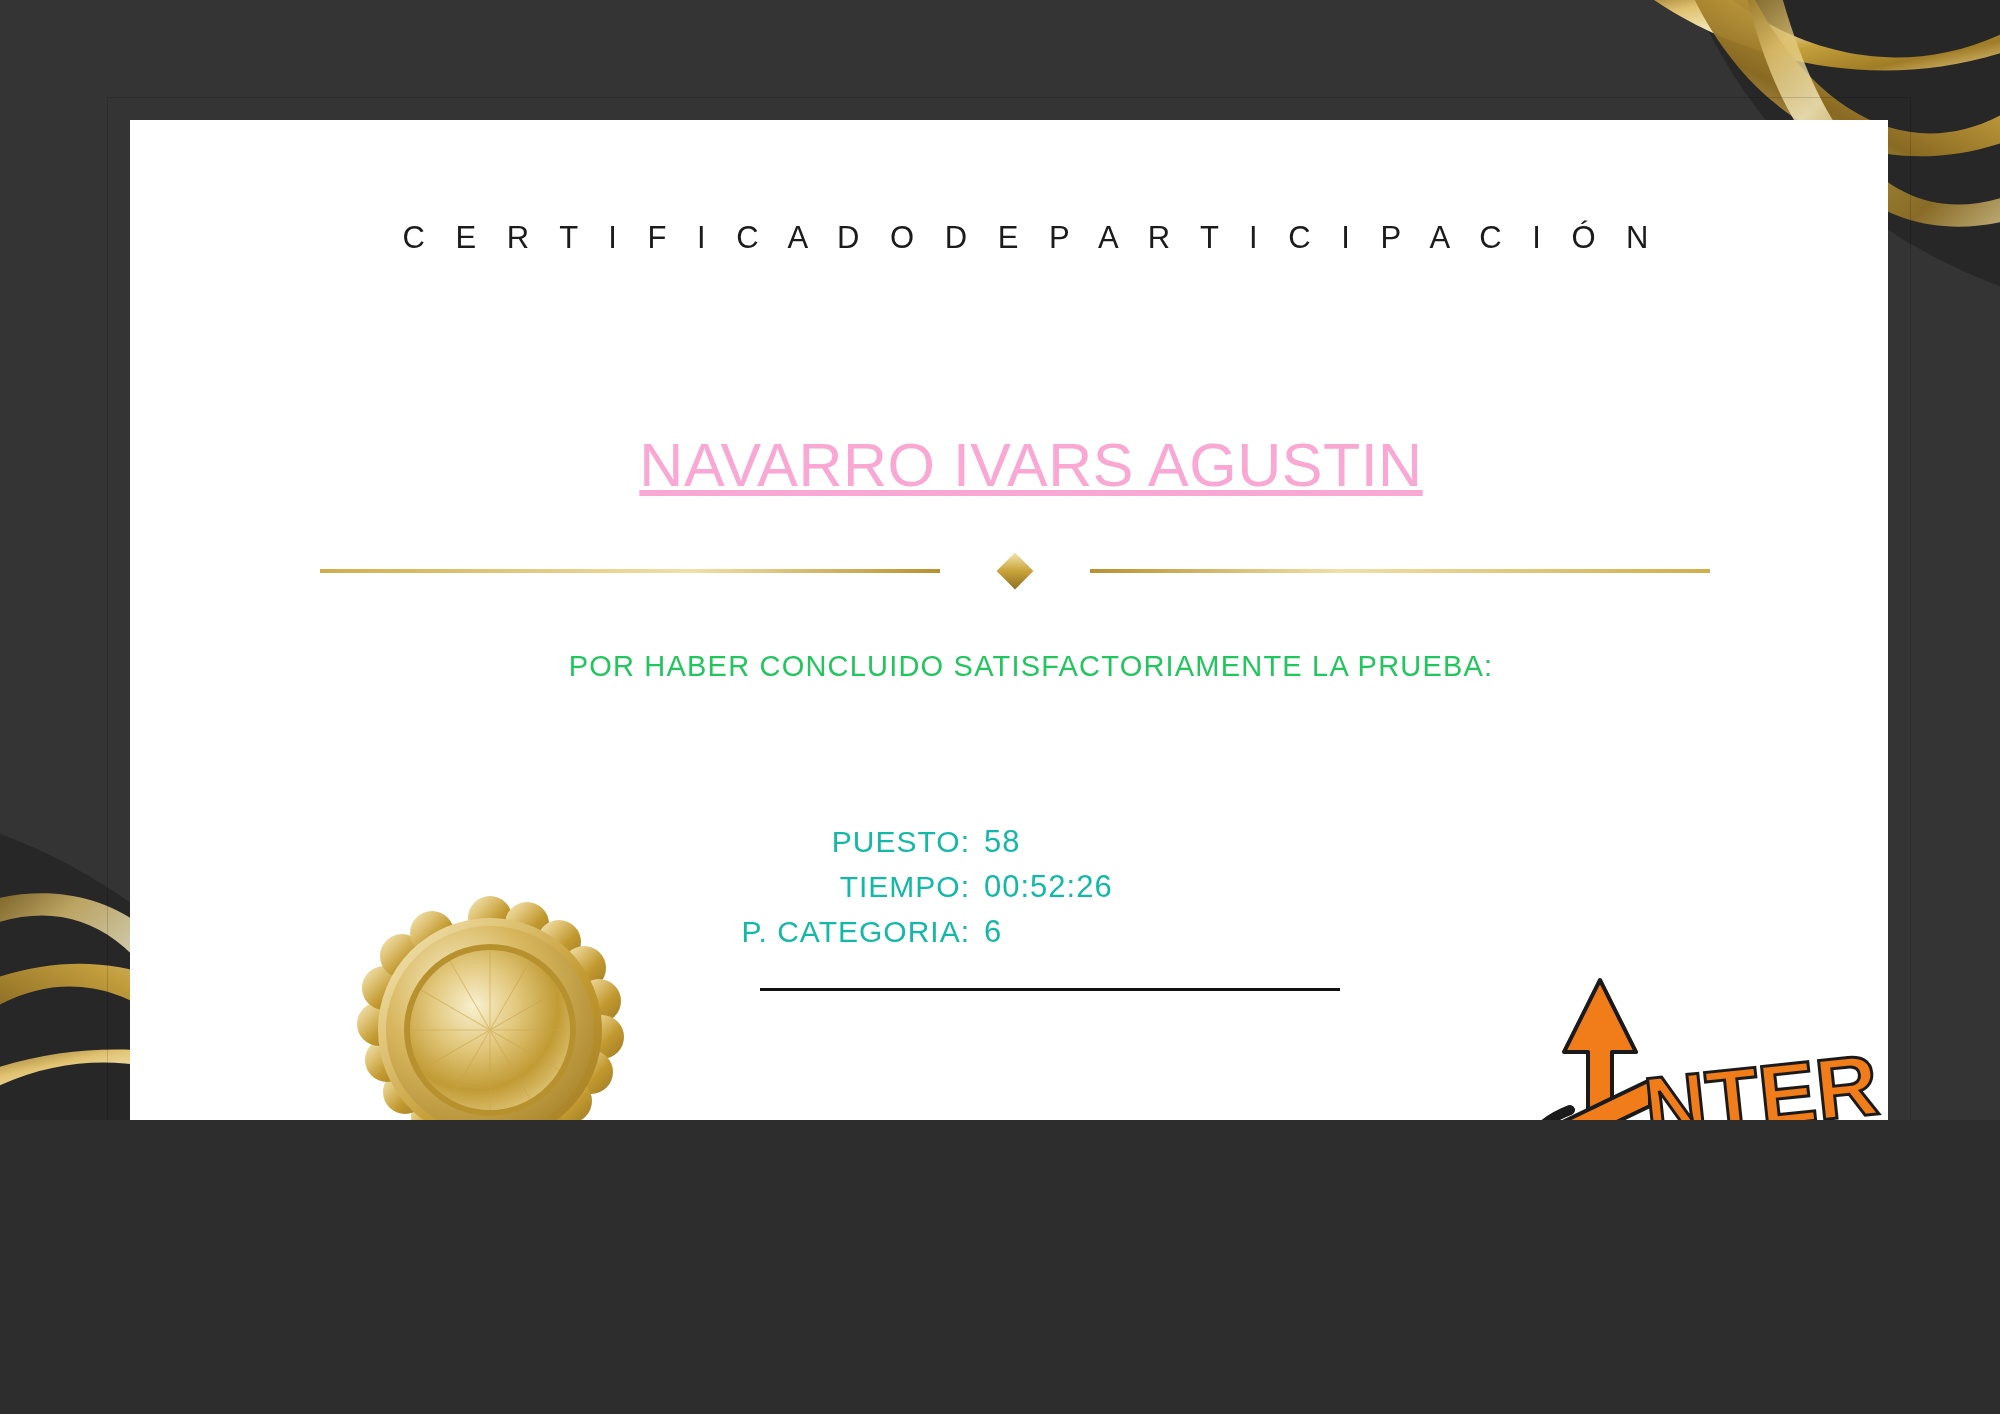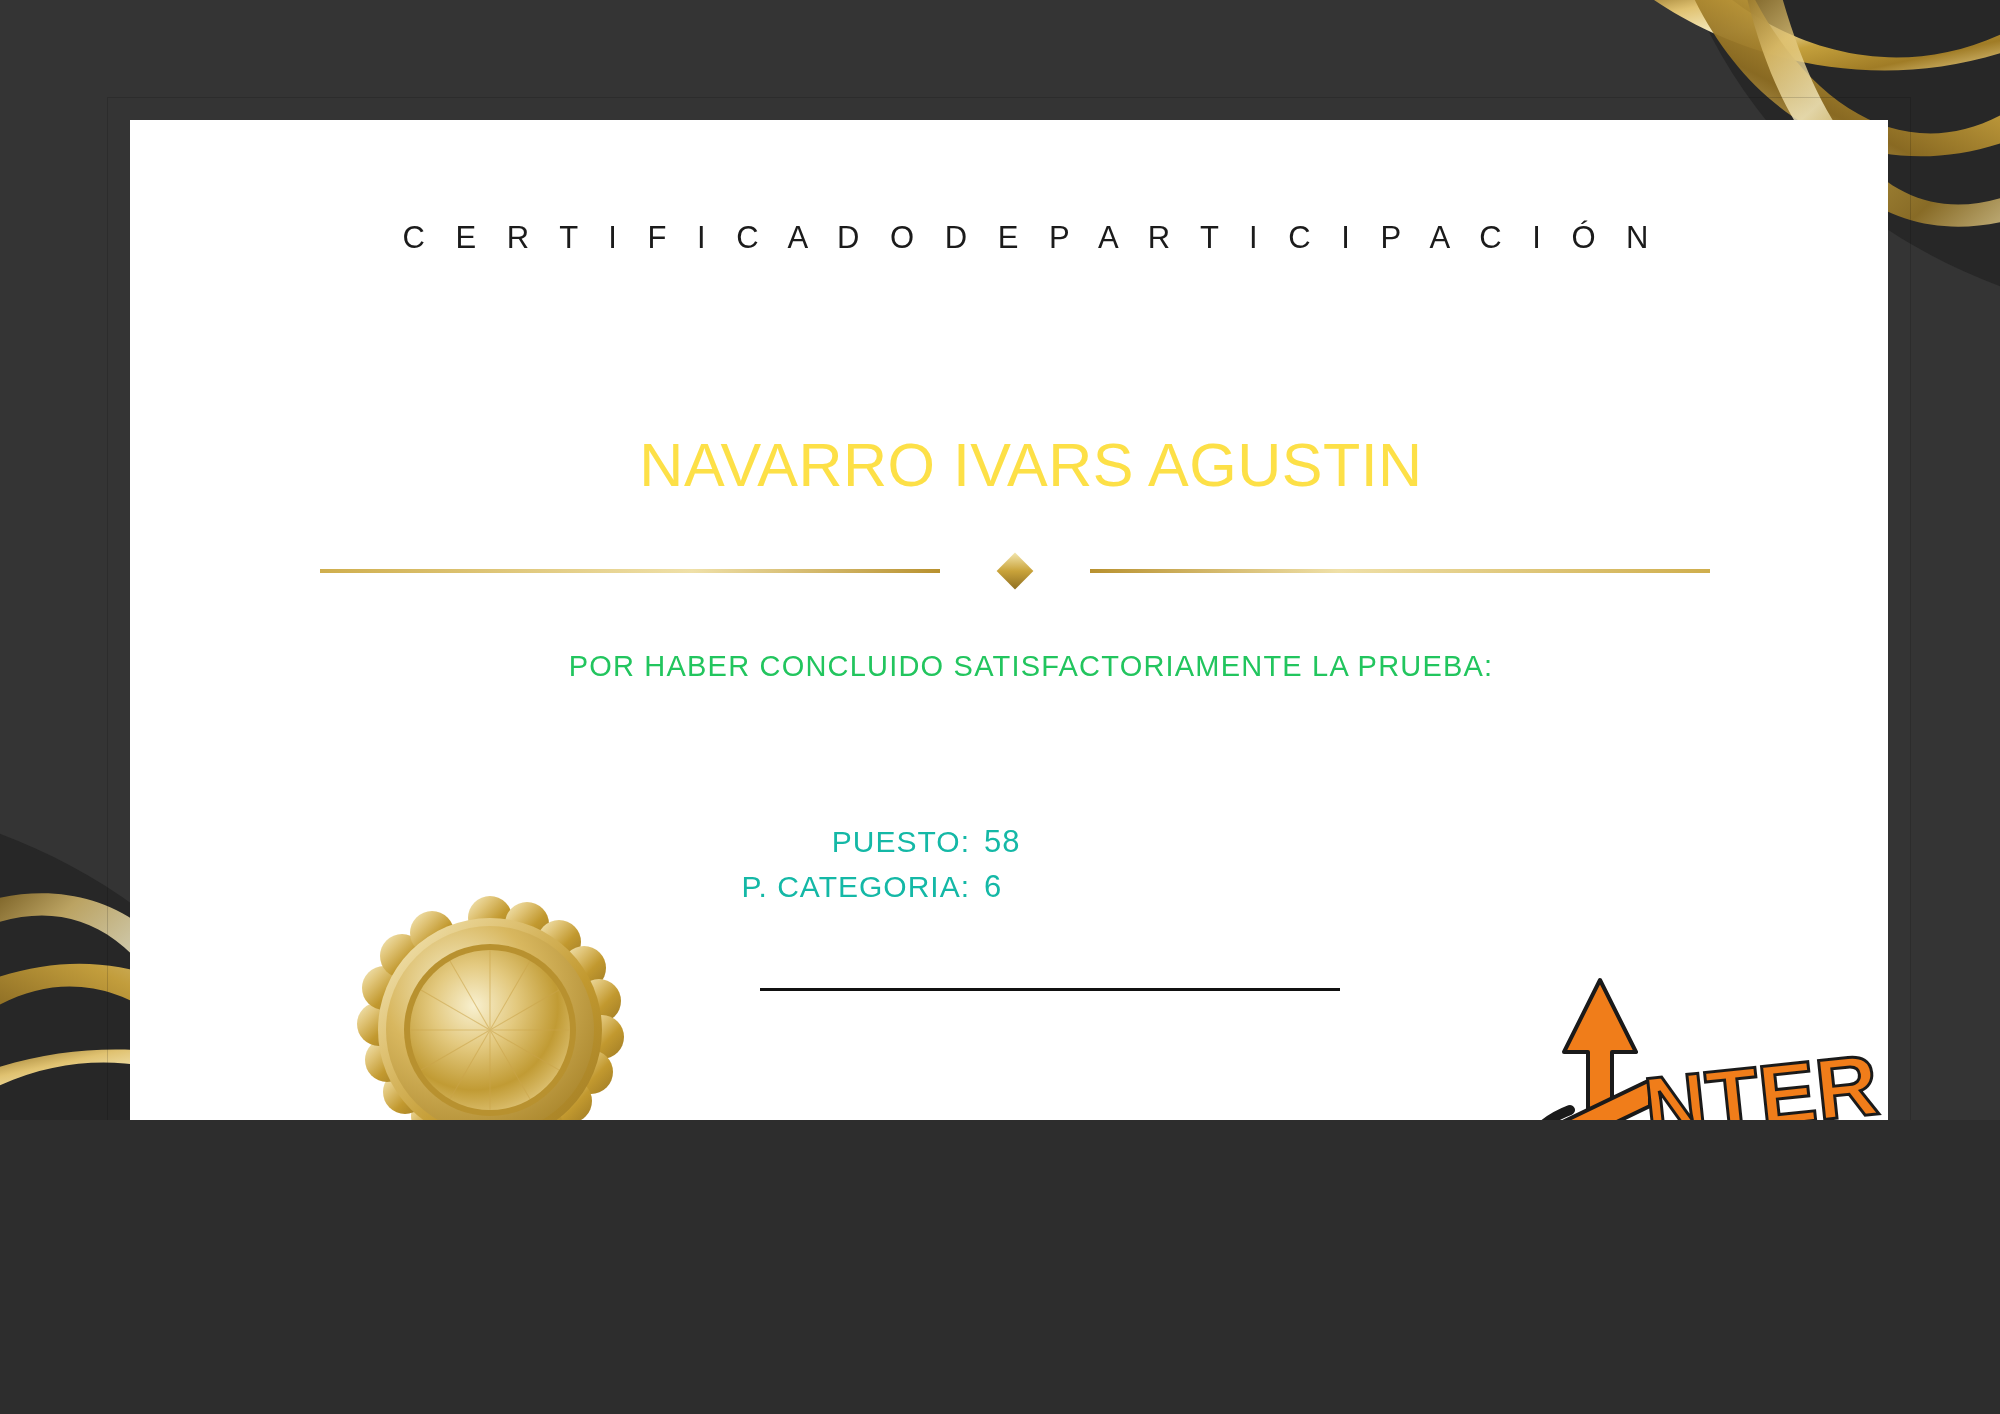--- a/index.html
+++ b/index.html
@@ -92,23 +92,24 @@
     font-weight: 400;
   }
 
   .participant-name {
     position: absolute;
     top: 310px;
     left: 0;
     width: 1802px;
     text-align: center;
     font-size: 61px;
-    color: #fde047;
+    color: #f9a8d4;
     font-weight: 400;
     letter-spacing: 0.5px;
+    text-decoration: underline;
   }
 
   
   .divider {
     position: absolute;
     top: 438px;
     left: 190px;
     width: 1390px;
     height: 26px;
   }
@@ -254,20 +255,24 @@
       <div class="diamond"></div>
       <div class="line line-right"></div>
     </div>
 
     <div class="subtitle">POR HABER CONCLUIDO SATISFACTORIAMENTE LA PRUEBA:</div>
 
     <div class="results">
       <div class="result-row">
         <span class="result-label">PUESTO:</span>
         <span class="result-value">58</span>
+      </div>
+      <div class="result-row">
+        <span class="result-label">TIEMPO:</span>
+        <span class="result-value">00:52:26</span>
       </div>
       <div class="result-row">
         <span class="result-label">P. CATEGORIA:</span>
         <span class="result-value">6</span>
       </div>
     </div>
     <div class="result-underline"></div>
 
     <svg class="medal" viewBox="0 0 300 360">
       <defs>

